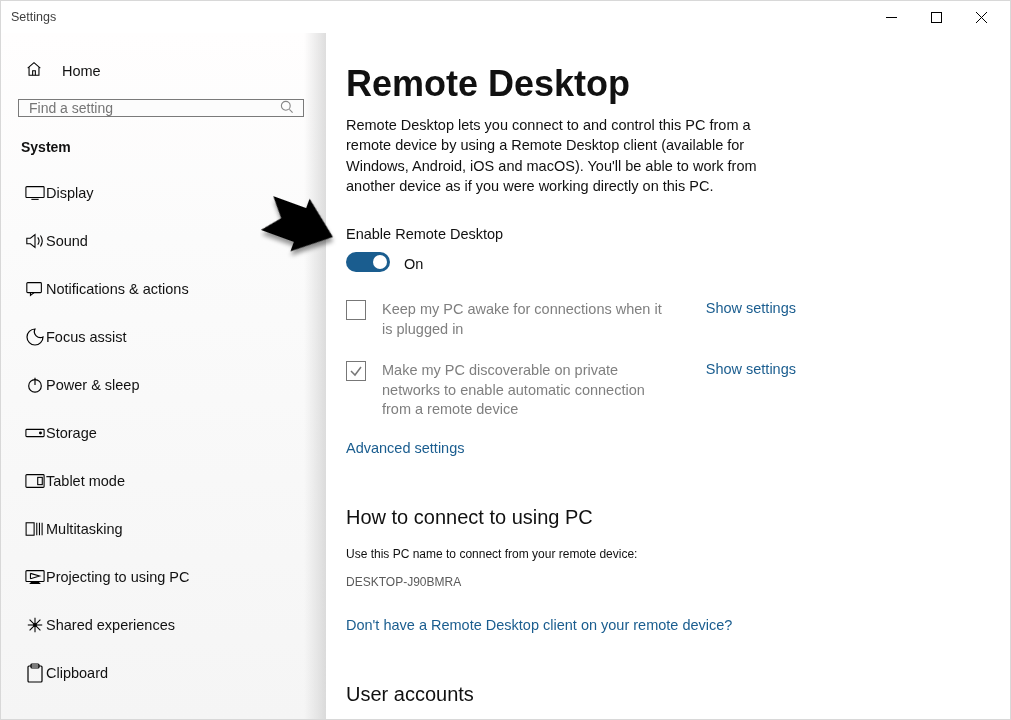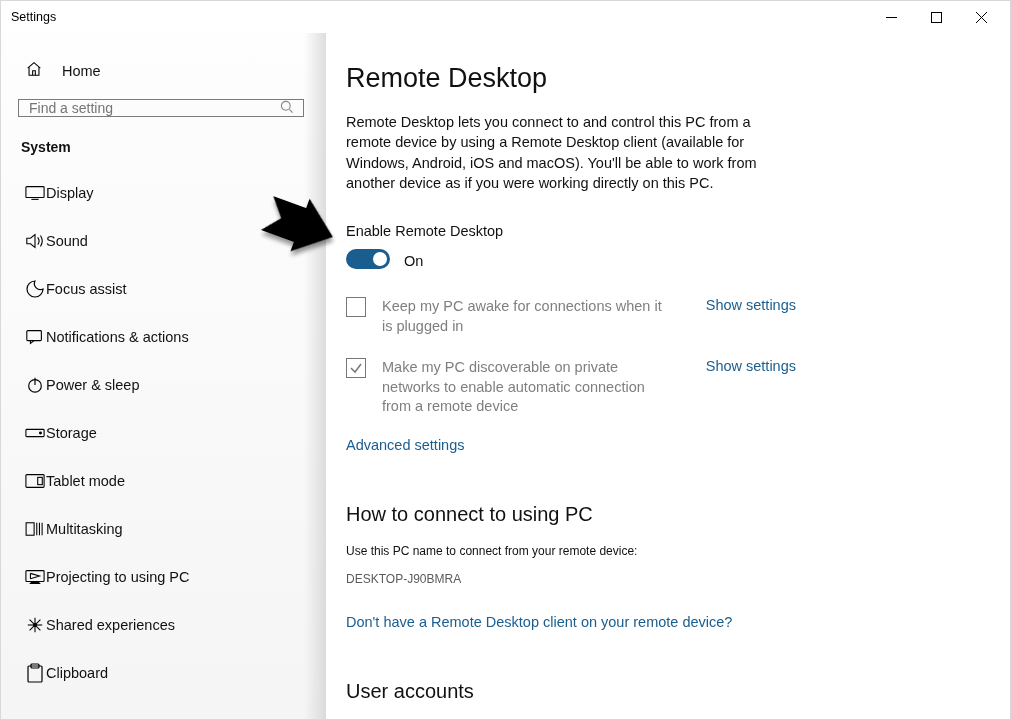--- a/index.html
+++ b/index.html
@@ -1,36 +1,36 @@
 <!DOCTYPE html>
 <html><head>
 <meta charset="utf-8">
 <style>
   * { box-sizing: border-box; margin: 0; padding: 0; }
   html, body { width: 1011px; height: 720px; font-family: "Segoe UI", Arial, sans-serif; font-size: 14.5px; color: #111; background: #fff; overflow: hidden; }
   .window { display: flex; flex-direction: column; width: 100%; height: 100%; border: 1px solid #d8d8d8; }
   .titlebar { display: flex; align-items: center; justify-content: space-between; height: 32px; padding: 0 6px 0 10px; background: #fff; font-size: 12.5px; }
-  .titlebar .title { color: #000000; }
+  .titlebar .title { color: #404040; }
   .winbtns { display: flex; }
   .winbtn { width: 45px; height: 28px; display: flex; align-items: center; justify-content: center; cursor: pointer; }
   .winbtn svg { stroke: #000; }
   .body { flex: 1; display: flex; overflow: hidden; }
   .sidebar { width: 325px; background: linear-gradient(180deg, #fffefe 0%, #fbfbfb 30%, #f5f5f5 100%); padding: 17px 10px 0 14px; display: flex; flex-direction: column; position: relative; }
   .sidebar::after { content:""; position:absolute; right:0; top:0; bottom:0; width:22px; background: linear-gradient(90deg, rgba(230,230,230,0) 0%, rgba(210,210,210,.45) 60%, rgba(200,200,200,.6) 100%); pointer-events:none; }
   .home-row { display: flex; align-items: center; gap: 19px; padding: 10px 6px 18px 10px; cursor: pointer; }
   .home-row .lbl { font-size: 14.5px; }
   .searchbox { margin: 0 12px 0 3px; height: 18px; border: 1px solid #7a7a7a; background: #fcfcfc; display: flex; align-items: center; padding: 0 8px 0 10px; }
   .searchbox input { flex:1; border:none; outline:none; background:transparent; font-size:14px; color:#666; }
   .searchbox .sicon { opacity:.7; }
   .section-head { font-weight: 700; font-size: 14px; padding: 22px 0 14px 6px; }
   .navlist { display:flex; flex-direction:column; }
   .navitem { display:flex; align-items:center; gap:1px; height:48px; padding:0 6px 0 10px; cursor:pointer; color:#111; }
   .navitem .icon { width:20px; display:flex; justify-content:center; align-items:center; }
   .main { flex:1; padding: 30px 30px 0 20px; overflow-y:auto; color:#111; }
-  .page-title { font-size: 27px; font-weight: 400; margin-bottom: 18px; }
+  .page-title { font-size: 36px; font-weight: 700; margin-bottom: 10px; }
   .desc { font-size: 14.5px; color:#111; max-width: 450px; line-height: 1.4; margin-bottom: 30px; }
   .label { font-size: 14.5px; margin-bottom: 10px; }
   .toggle-row { display:flex; align-items:flex-end; gap:14px; margin-bottom: 28px; }
   .toggle { width:44px; height:20px; border-radius:10px; background:#1a5d8f; position:relative; cursor:pointer; }
   .toggle .knob { position:absolute; right:3px; top:3px; width:14px; height:14px; border-radius:50%; background:#fff; }
   .chk { width:20px; height:20px; border:1.5px solid #777; background:#fff; flex:none; display:flex; align-items:center; justify-content:center; cursor:pointer; }
   .chk svg { display:none; }
   .chk.checked svg { display:block; }
   .opt-text { color:#7f7f7f; font-size:14.5px; line-height:1.35; flex:1; }
   .link { color:#1a5d8f; cursor:pointer; font-size:14.5px; }
@@ -108,34 +108,34 @@
               <svg width="20" height="18" viewBox="0 0 22 18" fill="none" stroke="#000" stroke-width="1.2">
                 <path d="M2 6 H6 L11 2 V16 L6 12 H2 Z"></path>
                 <path d="M14 5 Q17 9 14 13"></path>
                 <path d="M17 3 Q21 9 17 15"></path>
               </svg>
             </span>
           <span>Sound</span>
         </div>
         <div class="navitem">
           <span class="icon">
-              <svg width="20" height="20" viewBox="0 0 20 20" fill="none" stroke="#000" stroke-width="1.2">
-                <path d="M10 2 A8 8 0 1 0 18 10 A6 6 0 0 1 10 2 Z"></path>
-              </svg>
-            </span>
-          <span>Focus assist</span>
-        </div>
-        <div class="navitem">
-          <span class="icon">
               <svg width="20" height="18" viewBox="0 0 22 18" fill="none" stroke="#000" stroke-width="1.2">
                 <rect x="2" y="2" width="16" height="11" rx="1"></rect>
                 <path d="M6 13 L6 16 L10 13"></path>
               </svg>
             </span>
           <span>Notifications &amp; actions</span>
+        </div>
+        <div class="navitem">
+          <span class="icon">
+              <svg width="20" height="20" viewBox="0 0 20 20" fill="none" stroke="#000" stroke-width="1.2">
+                <path d="M10 2 A8 8 0 1 0 18 10 A6 6 0 0 1 10 2 Z"></path>
+              </svg>
+            </span>
+          <span>Focus assist</span>
         </div>
         <div class="navitem">
           <span class="icon">
               <svg width="18" height="18" viewBox="0 0 20 20" fill="none" stroke="#000" stroke-width="1.3">
                 <circle cx="10" cy="11" r="7"></circle>
                 <line x1="10" y1="2" x2="10" y2="10"></line>
               </svg>
             </span>
           <span>Power &amp; sleep</span>
         </div>

